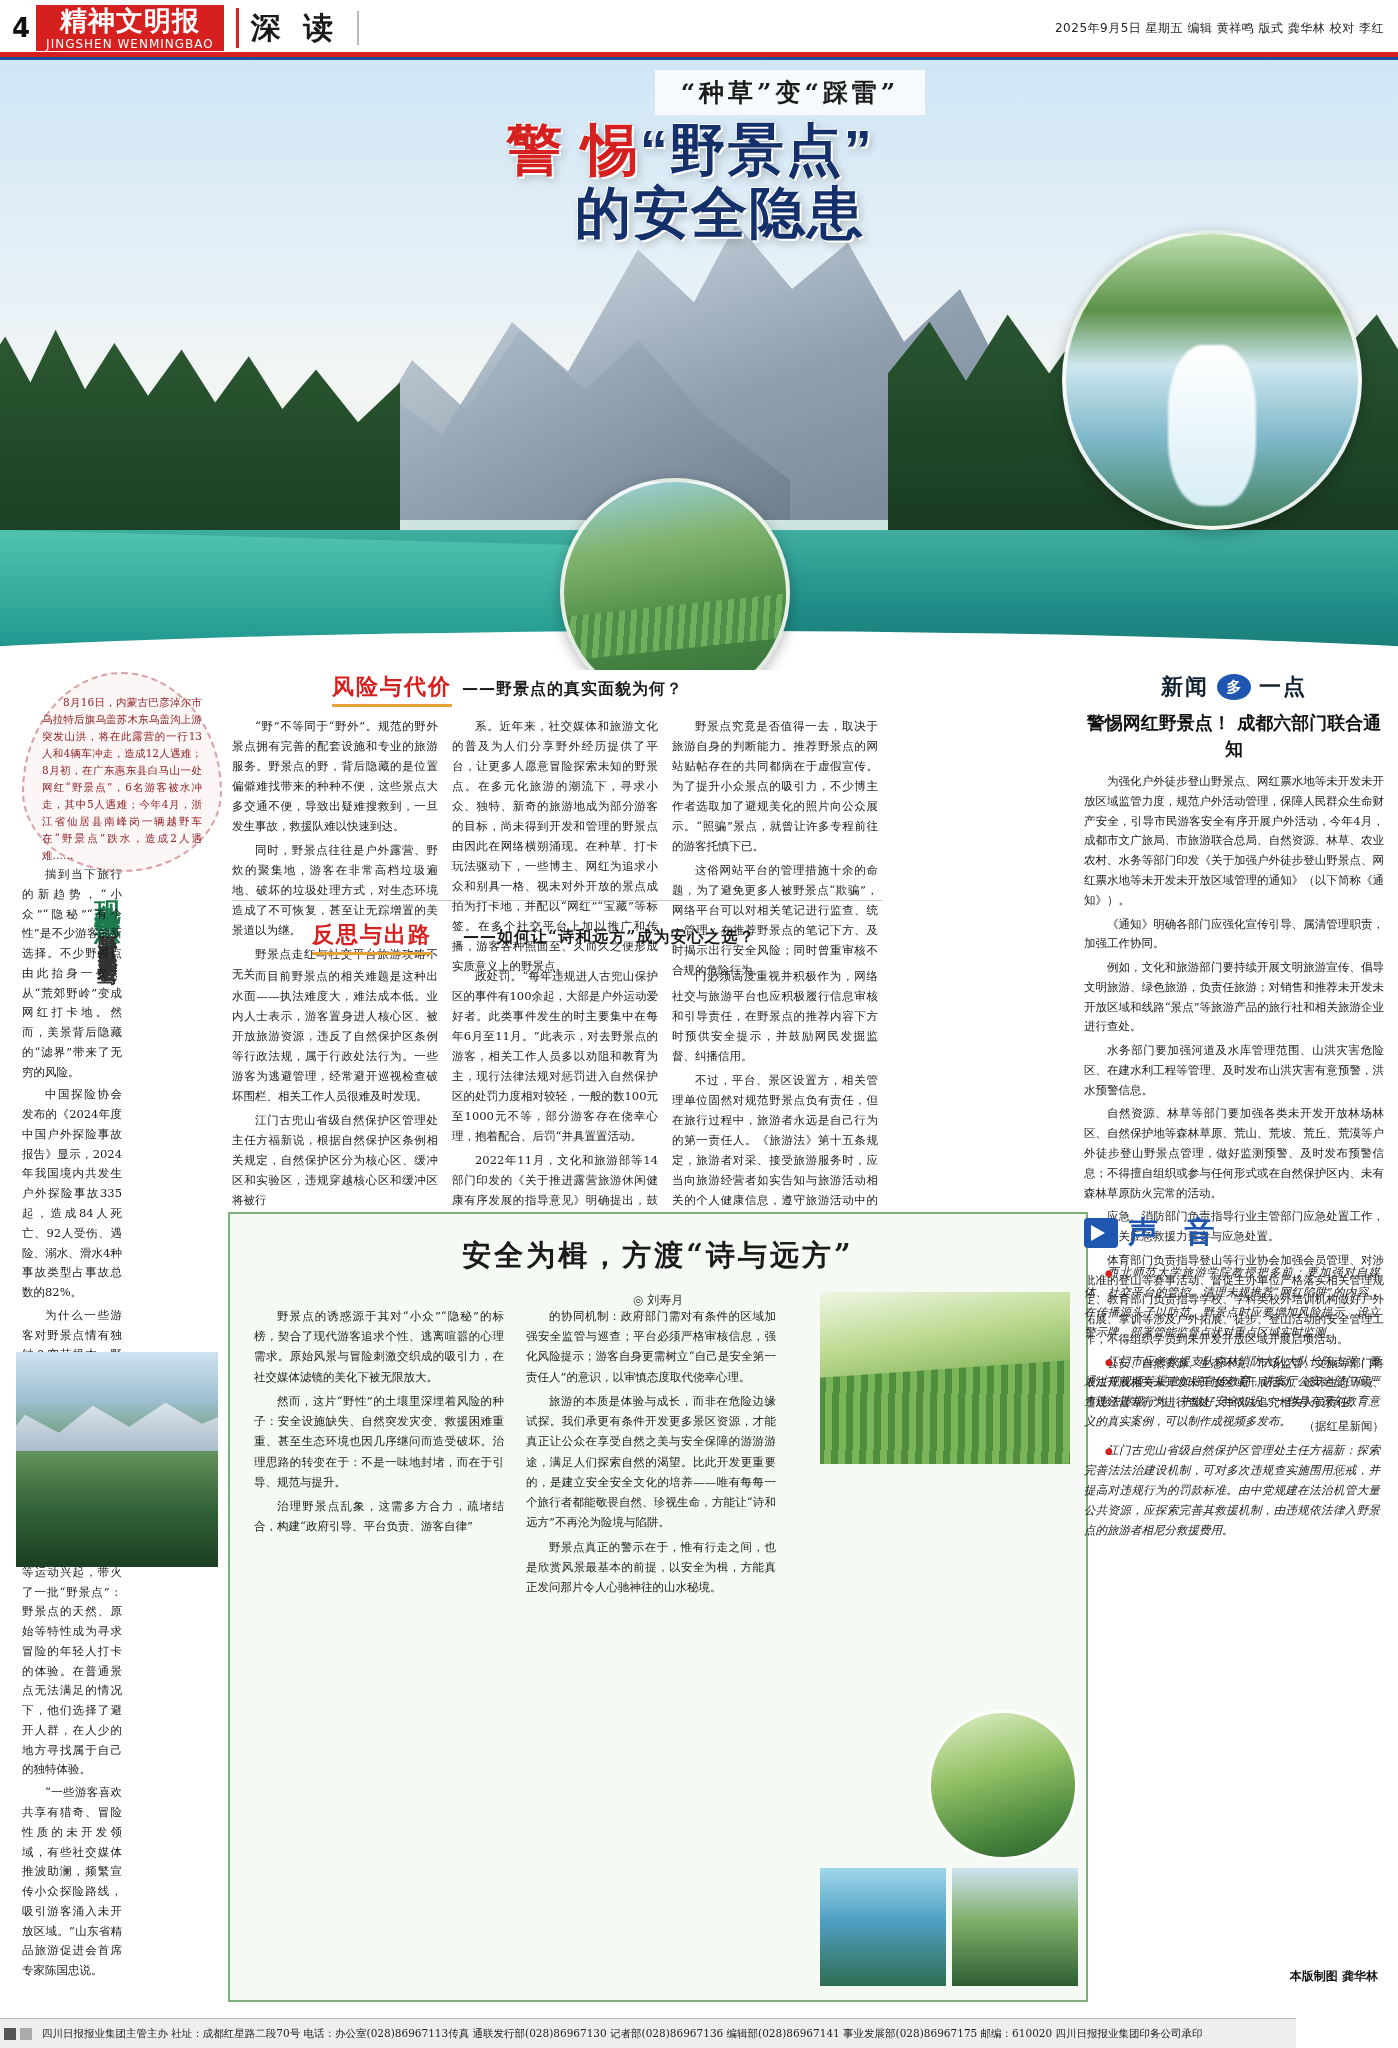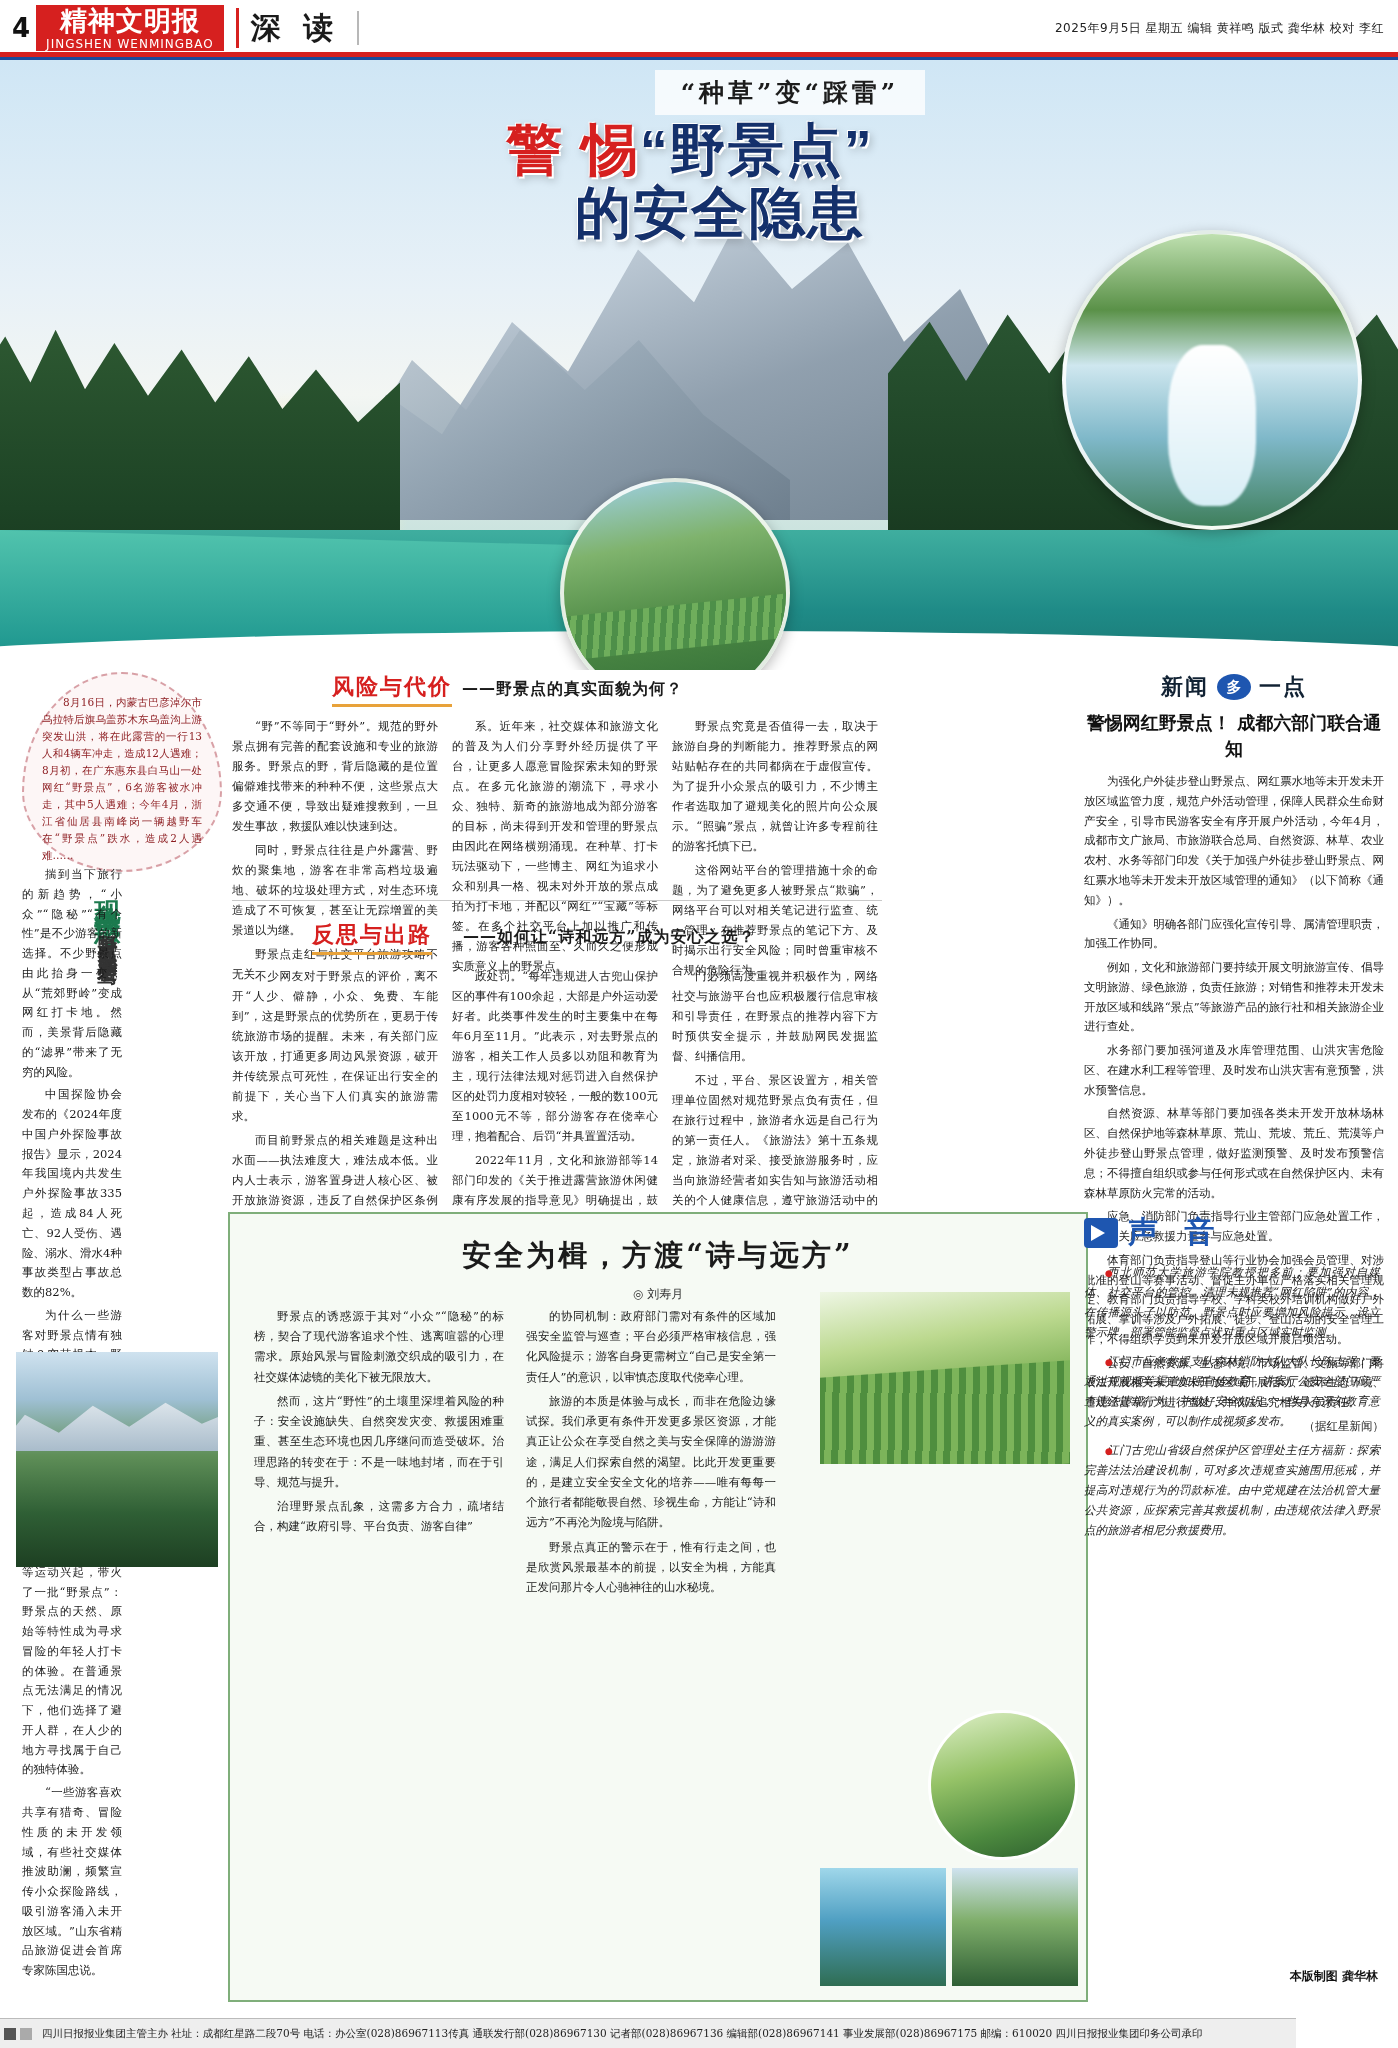--- a/index.html
+++ b/index.html
@@ -209,21 +209,21 @@
   
   .feature {
     position: absolute; left: 228px; top: 1212px; width: 860px; height: 790px;
     border: 2px solid #7fae7a; background: #f6faf4;
   }
   .feature-title {
     text-align: center; margin-top: 22px;
     font-size: 29px; font-weight: bold; color: #1b1b1b; letter-spacing: 3px;
     font-family: "DejaVu Serif", serif;
   }
-  .feature-byline { text-align: center; font-size: 12px; color: #333; margin-top: 10px; font-family: "DejaVu Serif", serif;}
+  .feature-byline { text-align: center; font-size: 12px; color: #333; margin-top: 16px; font-family: "DejaVu Serif", serif;}
   .feature-photo {
     position: absolute; right: 16px; top: 78px; width: 250px; height: 172px; overflow: hidden;
     background: linear-gradient(170deg, #eef6e4 0%, #bcd98f 30%, #79ae52 60%, #3f7a36 100%);
   }
   .feature-photo::after{content:"";position:absolute;left:-5%;top:45%;width:110%;height:60%;
     background:repeating-linear-gradient(95deg,#4f8e3e 0 7px,#7cb45a 7px 14px);transform:rotate(-4deg);}
   .feature-photo2 {
     position: absolute; right: 140px; bottom: 14px; width: 126px; height: 118px;
     background: linear-gradient(180deg,#9fd7ea 0%,#4f9fc2 45%,#2f6d52 100%);
   }
@@ -359,21 +359,20 @@
   </div>
 
   <div class="hline" style="left:232px; top:900px; width:650px;"></div>
 
   <div class="sec-head" style="left:312px; top:920px;gap:21px;">
     <span class="tag">反思与出路</span>
     <span class="q">——如何让“诗和远方”成为安心之选？</span>
   </div>
 
   <div class="col" style="left:232px; top:966px; width:206px;">
-    <p>不少网友对于野景点的评价，离不开“人少、僻静，小众、免费、车能到”，这是野景点的优势所在，更易于传统旅游市场的提醒。未来，有关部门应该开放，打通更多周边风景资源，破开并传统景点可死性，在保证出行安全的前提下，关心当下人们真实的旅游需求。</p>
     <p>而目前野景点的相关难题是这种出水面——执法难度大，难法成本低。业内人士表示，游客置身进人核心区、被开放旅游资源，违反了自然保护区条例等行政法规，属于行政处法行为。一些游客为逃避管理，经常避开巡视检查破坏围栏、相关工作人员很难及时发现。</p>
     <p>江门古兜山省级自然保护区管理处主任方福新说，根据自然保护区条例相关规定，自然保护区分为核心区、缓冲区和实验区，违规穿越核心区和缓冲区将被行</p>
   </div>
   <div class="col" style="left:452px; top:966px; width:206px;">
     <p>政处罚。“每年违规进人古兜山保护区的事件有100余起，大部是户外运动爱好者。此类事件发生的时主要集中在每年6月至11月。”此表示，对去野景点的游客，相关工作人员多以劝阻和教育为主，现行法律法规对惩罚进入自然保护区的处罚力度相对较轻，一般的数100元至1000元不等，部分游客存在侥幸心理，抱着配合、后罚“并具置置活动。</p>
     <p>2022年11月，文化和旅游部等14部门印发的《关于推进露营旅游休闲健康有序发展的指导意见》明确提出，鼓告在没有正式开发开放的旅游景事、缺乏安全保障的野景点和违规经营的“私结”景点开展露营活动。</p>
     <p>野景点的规范，离不开自我负责的意识。相对于被动性处罚，管理部门应当在有条件的野景点增补丰补常，探索制解发布建立自我负责责的机制于是事先后的数法，面对自身安全，能够与以审慎的态度认识野景点，才能真正为自己负责。</p>
   </div>
   <div class="col" style="left:672px; top:966px; width:206px;">
     <p>门必须高度重视并积极作为，网络社交与旅游平台也应积极履行信息审核和引导责任，在野景点的推荐内容下方时预供安全提示，并鼓励网民发掘监督、纠播信用。</p>

